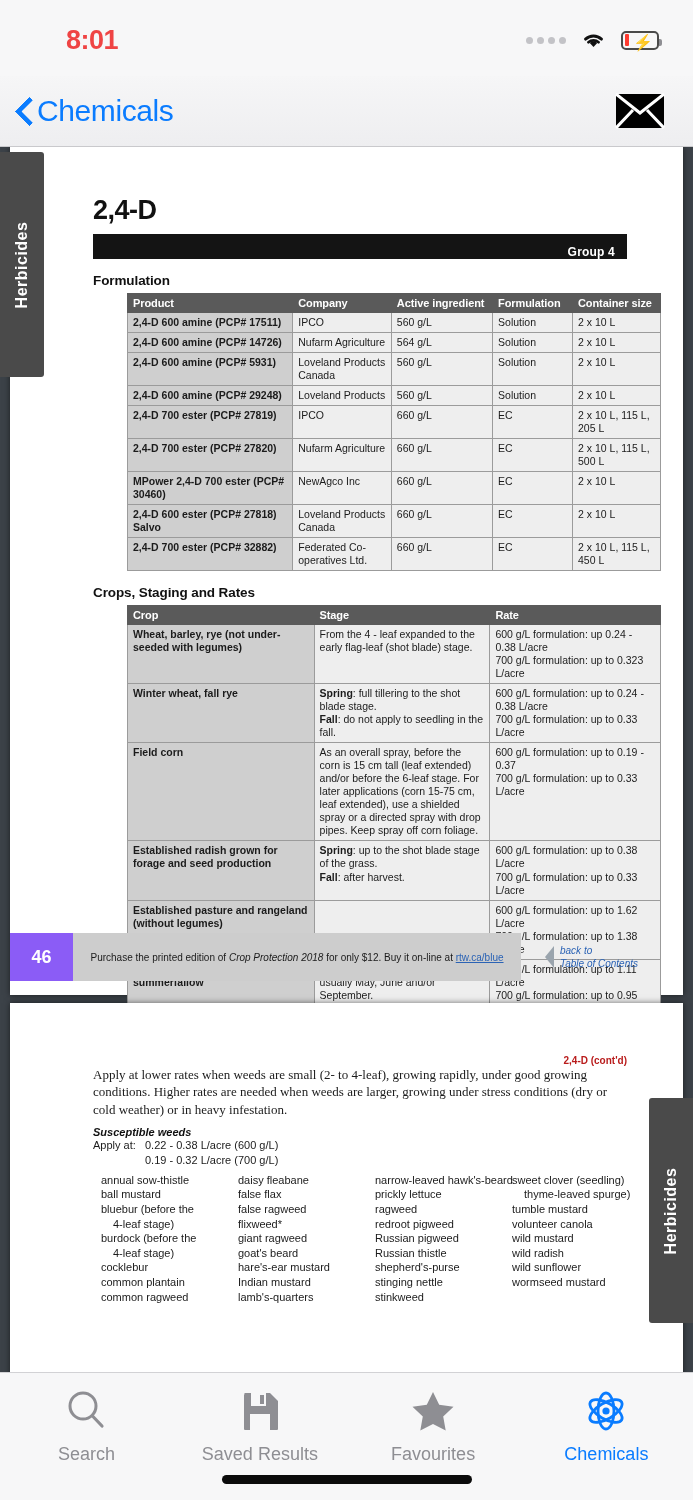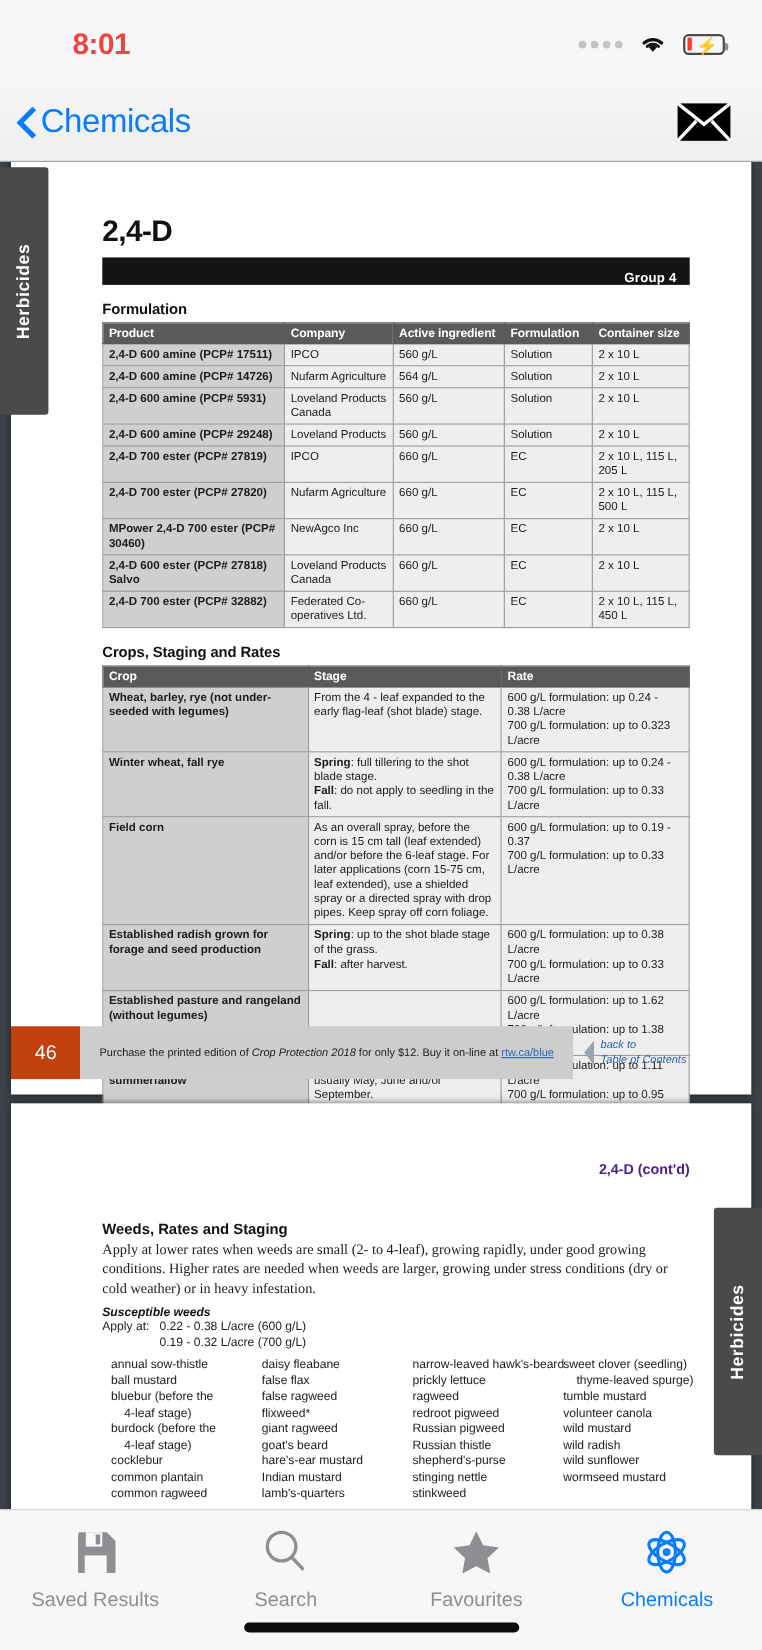--- a/index.html
+++ b/index.html
@@ -96,21 +96,21 @@
     background: #141414; color: #fff; height: 25px;
     display: flex; align-items: flex-end; justify-content: flex-end;
     padding-right: 12px; font-size: 12px; font-weight: bold;
     letter-spacing: .2px;
   }
   h2.sect {
     font-size: 13.5px; font-weight: bold; color: #111;
     margin: 14px 0 5px 0; letter-spacing: -.1px;
   }
 
-  table.t { border-collapse: collapse; width: 100%; table-layout: fixed; }
+  table.t { border-collapse: collapse; width: 100%; table-layout: fixed; margin-left: 34px; }
   table.t th {
     background: #5a5a5a; color: #fff; font-size: 11px; font-weight: bold;
     text-align: left; padding: 3px 5px; border: 1px solid #5a5a5a;
     letter-spacing: -.1px;
   }
   table.t td {
     font-size: 10.5px; color: #1b1b1b; padding: 3px 5px;
     border: 1px solid #9b9b9b; vertical-align: top; line-height: 1.24;
   }
   table.t td.c0 { background: #cfcfcf; font-weight: bold; }
@@ -128,42 +128,42 @@
   .t-crop col.c1 { width: 35%; }
   .t-crop col.c2 { width: 33%; }
   .t-crop col.c3 { width: 32%; }
 
   
   .pfooter {
     position: absolute; left: 0; bottom: 14px; width: 100%;
     height: 48px; display: flex; align-items: stretch;
   }
   .pf-num {
-    width: 63px; background: #c2410c; color: #fff; font-weight: normal;
+    width: 63px; background: #8b5cf6; color: #fff; font-weight: bold;
     font-size: 18px; display: flex; align-items: center; justify-content: center;
   }
   .pf-mid {
     flex: 1 1 auto; background: #cdcdcd; display: flex; align-items: center;
     justify-content: center; font-size: 10px; color: #1b1b1b;
     max-width: 448px;
   }
   .pf-mid em { font-style: italic; }
   .pf-mid a { color: #2b63b5; text-decoration: underline; }
   .pf-toc {
-    display: flex; align-items: center; gap: 6px; padding-left: 10px;
+    display: flex; align-items: center; gap: 6px; padding-left: 24px;
     color: #2b63b5; font-style: italic; font-size: 10px; line-height: 1.3;
   }
   .pf-arrow {
     width: 0; height: 0; border-top: 11px solid transparent;
     border-bottom: 11px solid transparent; border-right: 9px solid #9aa4ad;
   }
 
   
   .contd {
-    text-align: right; font-size: 13px; font-weight: bold; color: #4c1d95;
+    text-align: right; font-size: 10px; font-weight: bold; color: #b91c1c;
     margin-top: 52px;
   }
   h2.sect2 { font-size: 13.5px; font-weight: bold; margin: 40px 0 2px 0; color:#111; }
   p.intro {
     font-family: "Liberation Serif", serif;
     font-size: 13px; line-height: 1.34; color: #1b1b1b; margin-bottom: 8px;
   }
   .sub-h { font-size: 11px; font-weight: bold; color: #111; margin-top: 6px; font-style: italic; }
   .applyat { font-size: 11px; color: #1b1b1b; line-height: 1.34; }
   .applyat .lab { display: inline-block; width: 52px; }
@@ -411,21 +411,20 @@
     </div>
 
     <div class="page" id="page2">
       <div class="tab-h tab-right">
         <span>Herbicides</span>
       </div>
 
       <div class="pcontent">
         <div class="contd">2,4-D  (cont'd)</div>
 
-        <h2 class="sect2">Weeds, Rates and Staging</h2>
         <p class="intro">Apply at lower rates when weeds are small (2- to 4-leaf), growing rapidly, under good growing conditions. Higher rates are needed when weeds are larger, growing under stress conditions (dry or cold weather) or in heavy infestation.</p>
 
         <div class="sub-h">Susceptible weeds</div>
         <div class="applyat">
           <div><span class="lab">Apply at:</span><span>0.22 - 0.38 L/acre (600 g/L)</span></div>
           <div><span class="ind"></span><span>0.19 - 0.32 L/acre (700 g/L)</span></div>
         </div>
         <div class="weedcols" id="susc-cols">
             <div>
               <span>annual sow-thistle</span>
@@ -473,34 +472,34 @@
           </div>
 
       </div>
     </div>
   </div>
 
   <div class="tabbar">
 
     <div class="tabitem">
       <svg width="48" height="48" viewBox="0 0 48 48">
+        <circle cx="20" cy="19" r="13" stroke="#8e8e93" stroke-width="3" fill="none"></circle>
+        <line x1="29.5" y1="29" x2="39" y2="39" stroke="#8e8e93" stroke-width="3.2" stroke-linecap="round"></line>
+      </svg>
+      <div class="lbl">Search</div>
+    </div>
+
+    <div class="tabitem">
+      <svg width="48" height="48" viewBox="0 0 48 48">
         <path d="M8 6 h26 l8 8 v28 a1 1 0 0 1 -1 1 h-32 a1 1 0 0 1 -1 -1 v-34 a1 1 0 0 1 1 -1 z" fill="#8e8e93"></path>
         <rect x="15" y="6" width="15" height="13" fill="#f7f7f8"></rect>
         <rect x="24" y="8" width="4" height="9" fill="#8e8e93"></rect>
         <rect x="14" y="27" width="20" height="16" fill="#f7f7f8"></rect>
       </svg>
       <div class="lbl">Saved Results</div>
-    </div>
-
-    <div class="tabitem">
-      <svg width="48" height="48" viewBox="0 0 48 48">
-        <circle cx="20" cy="19" r="13" stroke="#8e8e93" stroke-width="3" fill="none"></circle>
-        <line x1="29.5" y1="29" x2="39" y2="39" stroke="#8e8e93" stroke-width="3.2" stroke-linecap="round"></line>
-      </svg>
-      <div class="lbl">Search</div>
     </div>
 
     <div class="tabitem">
       <svg width="48" height="48" viewBox="0 0 48 48">
         <path d="M24 5 L30.2 17.8 L44.5 19.8 L34.2 29.6 L36.7 43.5 L24 36.9 L11.3 43.5 L13.8 29.6 L3.5 19.8 L17.8 17.8 Z" fill="#8e8e93"></path>
       </svg>
       <div class="lbl">Favourites</div>
     </div>
 
     <div class="tabitem active">

